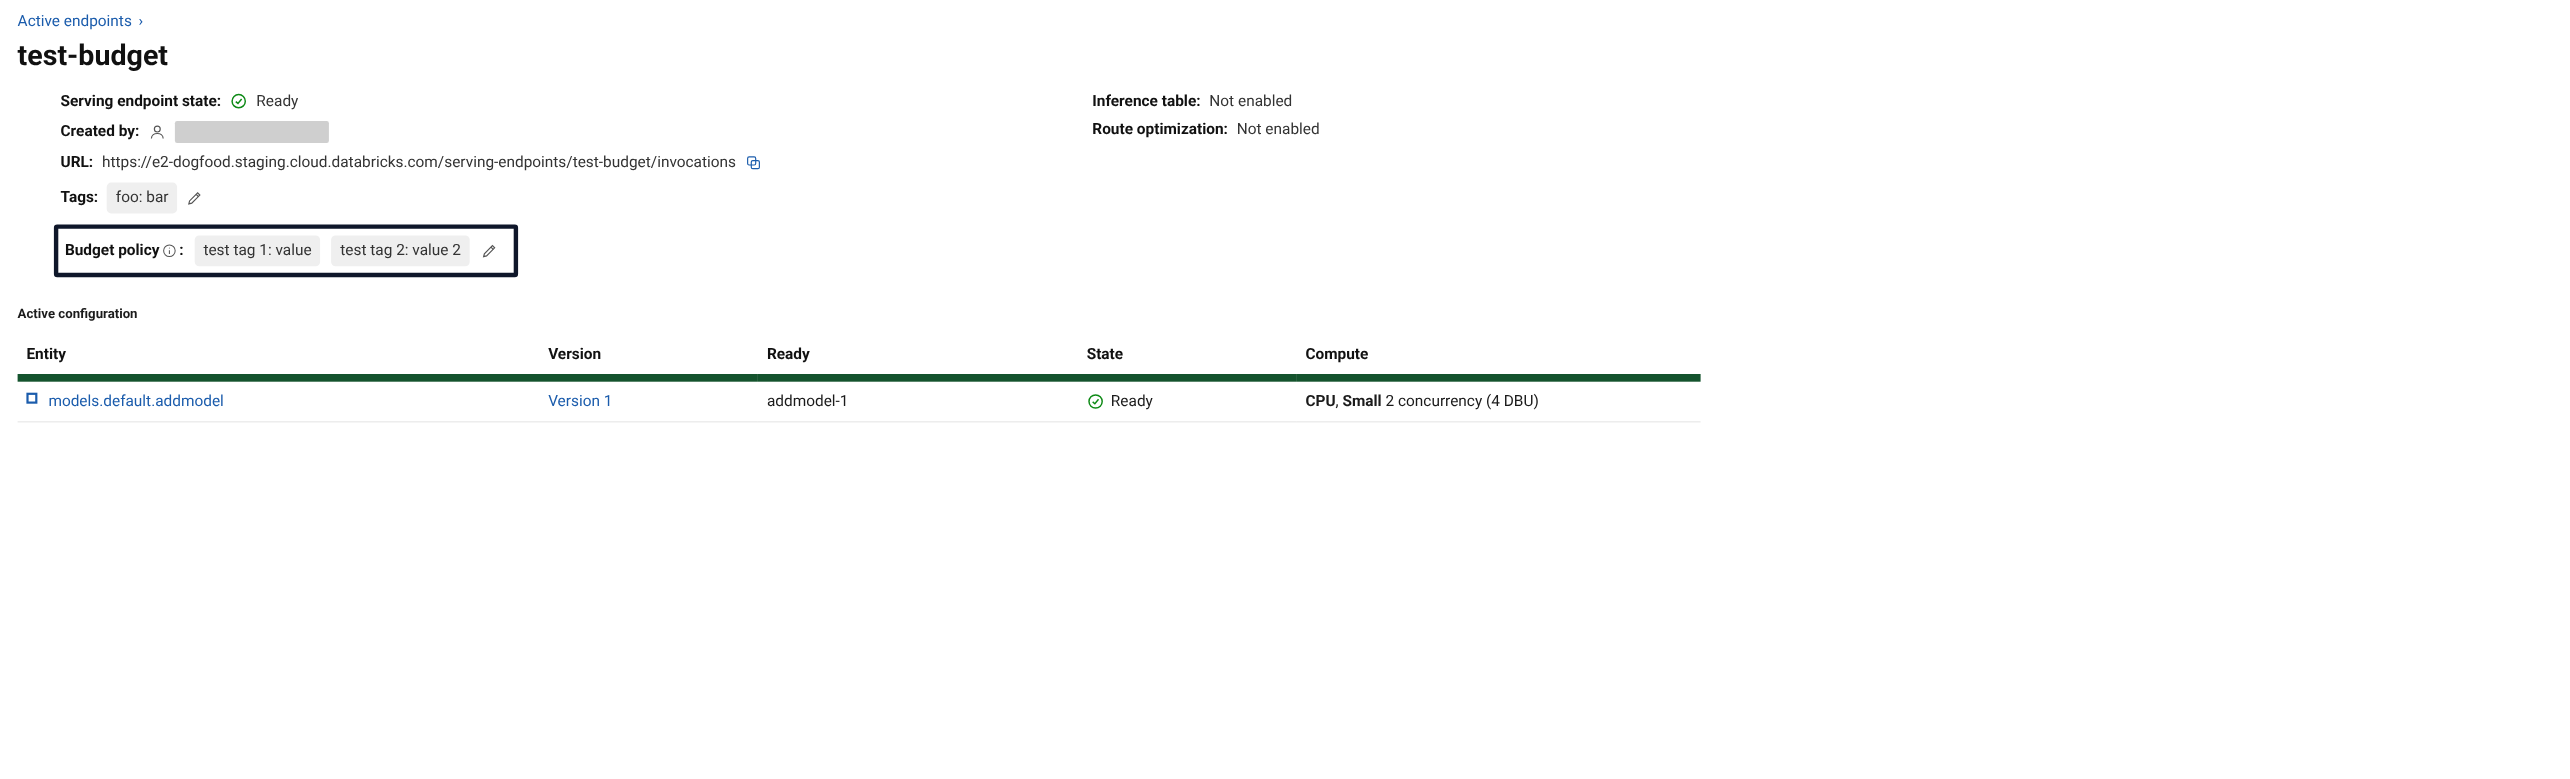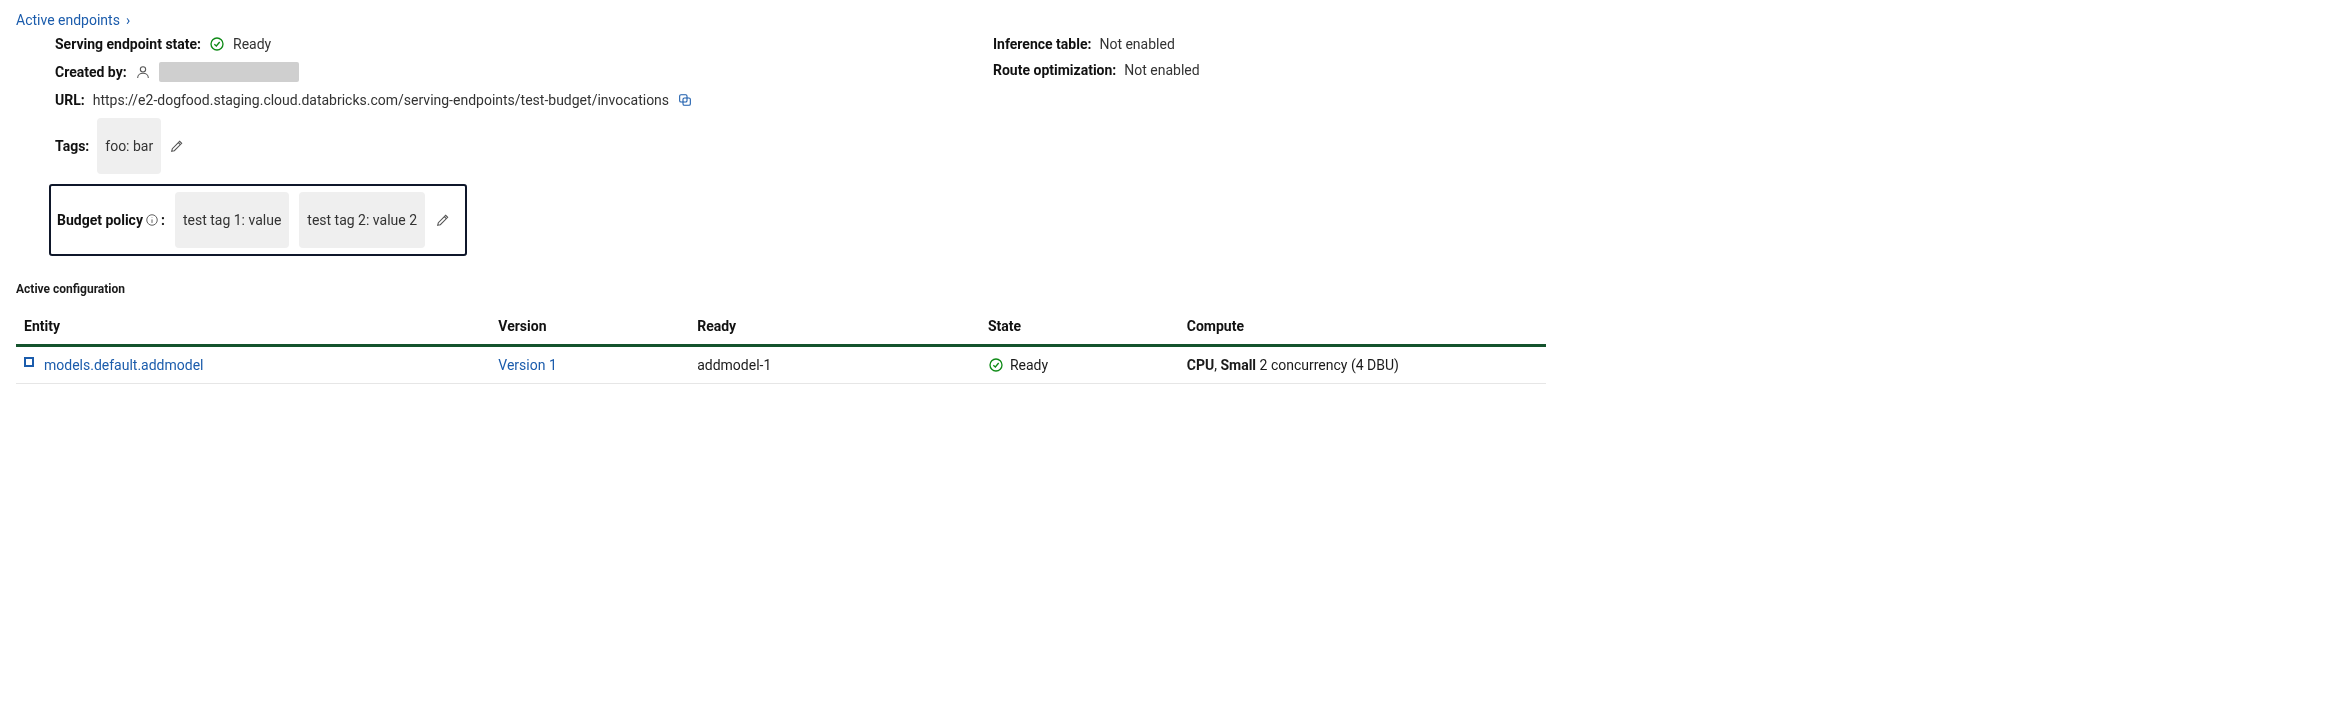--- a/index.html
+++ b/index.html
@@ -44,51 +44,51 @@
 
   .redacted-bar {
     width:140px; height:20px; background:#cfcfcf; border-radius:2px;
   }
 
   .icon-copy {
     width:16px; height:16px; stroke:#1B5CAC; fill:none; stroke-width:1.6; cursor:pointer;
   }
 
   .tag-chip {
-    background:#efefef; border-radius:4px; padding:20px 8px; font-size:14px; color:#333;
+    background:#efefef; border-radius:4px; padding:6px 8px; font-size:14px; color:#333;
   }
 
   .icon-pencil {
     width:16px; height:16px; stroke:#555; fill:none; stroke-width:1.6; cursor:pointer;
   }
 
   .icon-info {
     width:14px; height:14px; stroke:#555; fill:none; stroke-width:1.6; vertical-align:middle;
   }
 
   .budget-row-highlight {
-    border:2px solid #0f172a;
+    border:4px solid #0f172a;
     border-radius:3px;
     padding:6px 8px 6px 0;
     display:inline-flex;
     align-items:center;
     gap:10px;
     margin-left:-6px;
   }
 
   
   h2.section-title { font-size:12px; font-weight:700; margin:26px 0 12px 0; }
 
   
   table.config-table {
     width:100%; max-width:1530px; border-collapse:collapse; font-size:14px;
   }
   .config-table th {
     text-align:left; font-weight:700; color:#111; padding:10px 12px 10px 8px;
-    border-bottom:3px solid #14532d;
+    border-bottom:7px solid #14532d;
   }
   .config-table td {
     padding:10px 12px 10px 8px;
     border-bottom:1px solid #e6e6e6;
     vertical-align:middle;
   }
   .entity-cell { display:flex; align-items:flex-start; gap:10px; }
   .entity-square {
     width:10px; height:10px; background:#fff; border:2px solid #1B5CAC; display:inline-block;
   }
@@ -100,20 +100,21 @@
 </head>
 <body>
 
 <div class="page">
 
   <div class="breadcrumb">
     <a href="#">Active endpoints</a>
     <span class="chev">›</span>
   </div>
 
+  <h1 class="page-title">test-budget</h1>
 
   <div class="details-grid">
 
     <div class="detail-row">
       <span class="detail-label">Serving endpoint state:</span>
       <svg class="icon-check-circle" viewBox="0 0 24 24">
         <circle cx="12" cy="12" r="9"></circle>
         <path d="M8 12.5 L11 15 L16 9"></path>
       </svg>
       <span class="detail-value">Ready</span>

